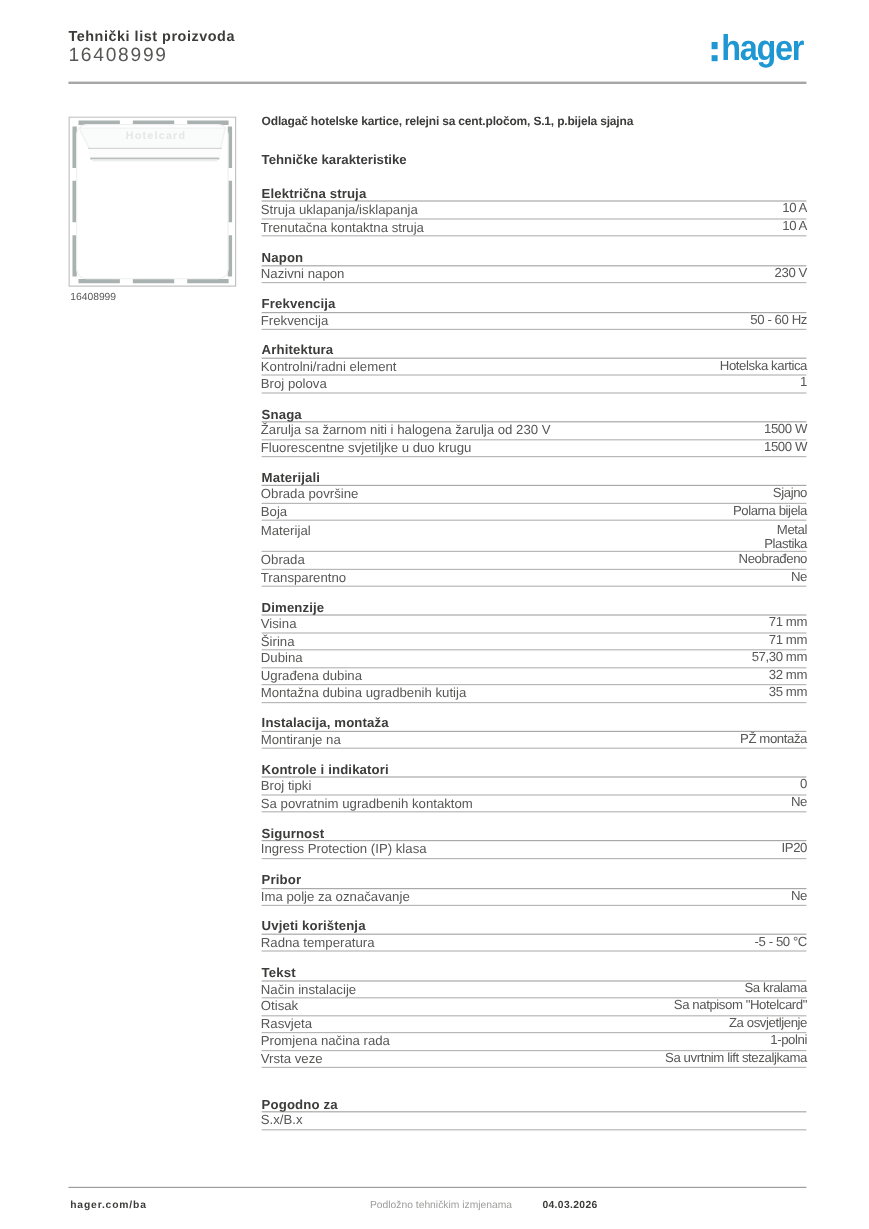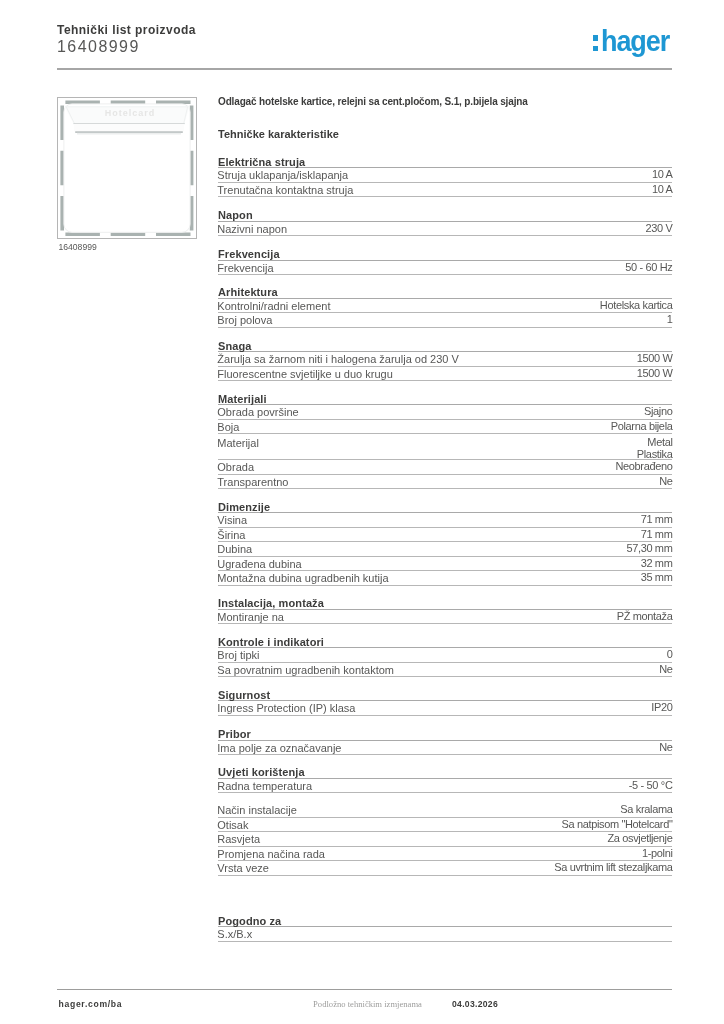--- a/index.html
+++ b/index.html
@@ -249,20 +249,21 @@
   <div class="sh">Uvjeti korištenja</div>
 
   <div class="row">
         <span class="lab">Radna temperatura</span>
         <span class="val">-5 - 50 °C</span>
       </div>
 </div>
 
 <div class="sec" style="top:803.3px">
 
+  <div class="sh">Tekst</div>
 
   <div class="row">
         <span class="lab">Način instalacije</span>
         <span class="val">Sa kralama</span>
       </div>
 
   <div class="row">
         <span class="lab">Otisak</span>
         <span class="val">Sa natpisom "Hotelcard"</span>
       </div>
@@ -290,17 +291,17 @@
   <div class="row">
         <span class="lab">S.x/B.x</span>
         <span class="val"></span>
       </div>
 </div>
 
   <div style="position:absolute;left:57px;top:988.6px;width:615px;height:1px;background:#9d9d9c;"></div>
 
   <div style="position:absolute;left:58.5px;top:999.3px;font-size:8.6px;font-weight:bold;color:#3c3c3b;letter-spacing:0.7px;">hager.com/ba</div>
 
-  <div style="position:absolute;left:60px;top:999.3px;width:615px;text-align:center;font-size:8.6px;color:#9d9d9c;font-family:Liberation Serif, serif;">Podložno tehničkim izmjenama</div>
+  <div style="position:absolute;left:60px;top:999.3px;width:615px;text-align:center;font-size:8.6px;color:#9d9d9c;">Podložno tehničkim izmjenama</div>
 
   <div style="position:absolute;left:452px;top:999.3px;width:220px;text-align:left;font-size:8.6px;font-weight:bold;color:#3c3c3b;letter-spacing:0.3px;">04.03.2026</div>
 
 </div>
 
 </body></html>

